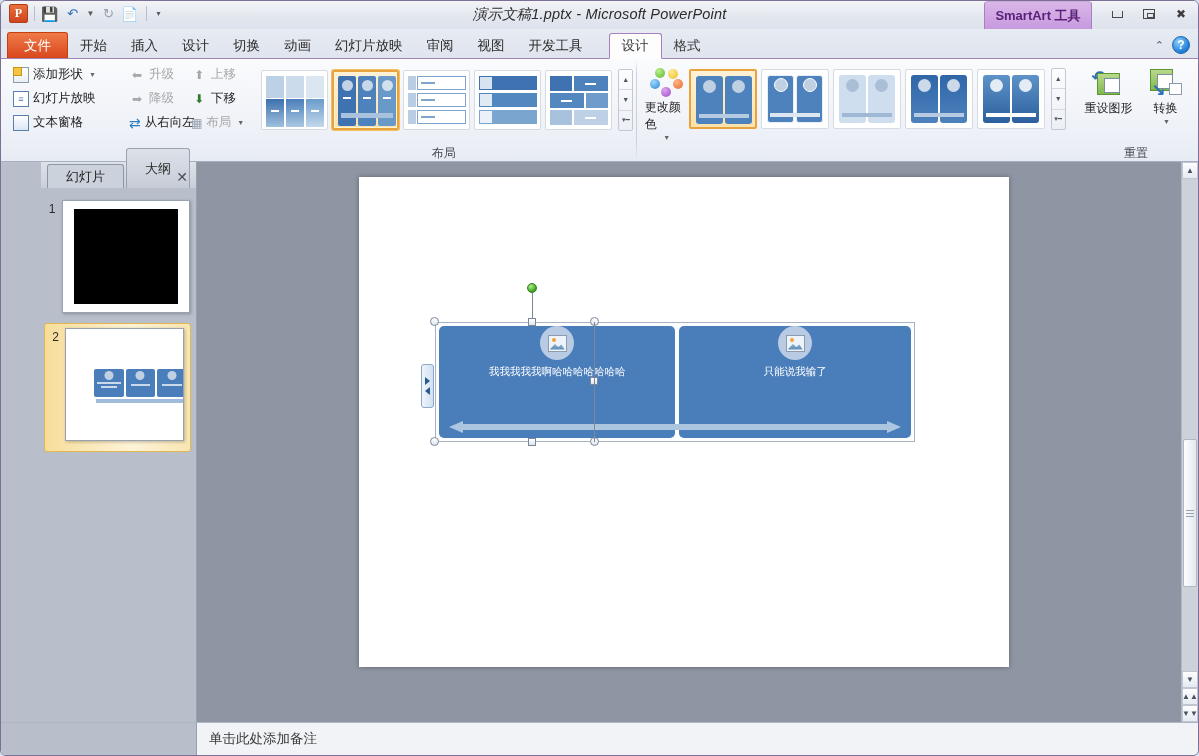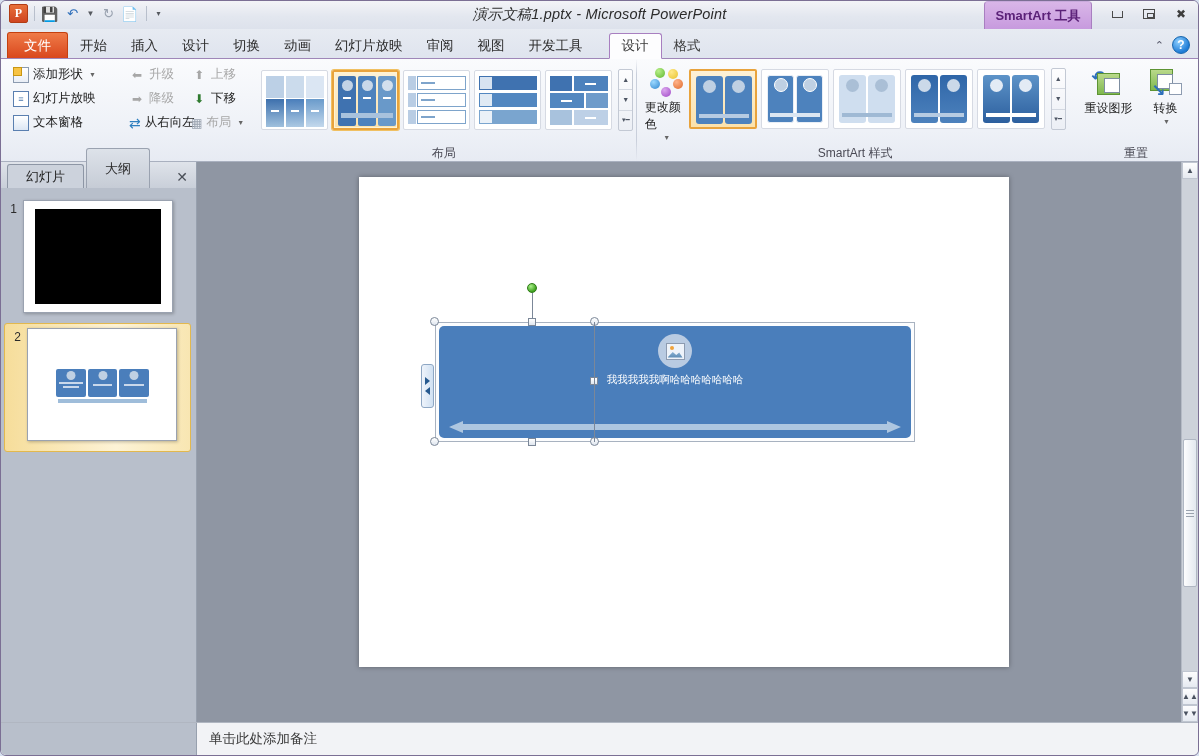--- a/index.html
+++ b/index.html
@@ -159,21 +159,21 @@
   .rarrow { position: absolute; color: #2d6fba; font-size: 17px; font-weight: bold; }
 
   
   .sitem { width: 68px; height: 60px; background: #fff; border: 1px solid #d6dae3; border-radius: 2px; position: relative; overflow:hidden;}
   .sitem.sel { border: 2px solid #e8a33d; background: linear-gradient(#fdf1d6,#fbe2ac); }
 
   
   .main { position: relative; height: 560px; display: flex; }
 
   
-  .slidepanel { width: 196px; background: #b8bfcb; border-right: 1px solid #97a0ae; display: flex; flex-direction: column; }
+  .slidepanel { width: 196px; background: #b8bfcb; border-right: 1px solid #97a0ae; display: flex; flex-direction: column; padding-left: 40px; }
   .sp-tabs { height: 26px; display: flex; align-items: flex-end; background: linear-gradient(#dfe3ea,#c9cfd9); position: relative; padding-left: 6px;}
   .sp-tab { height: 40px; padding: 0 18px; font-size: 13px; color: #2b2b2b;
             display: flex; align-items: center; border: 1px solid #9aa2b0; border-bottom: none; border-radius: 3px 3px 0 0;
             background: linear-gradient(#dde2e9,#c6ccd6); margin-right: 2px;}
   .sp-tab.active { background: #ccd2dc; border-color: #8d96a5; height: 24px; color: #1f1f1f; }
   .sp-close { position: absolute; right: 8px; bottom: 3px; font-size: 14px; color: #4a4f58; }
   .sp-list { flex: 1; padding: 8px 0 0 0; overflow: hidden; position: relative; }
   .thumbrow { display: flex; padding: 4px 6px 10px 6px; align-items: flex-start; }
   .thumbrow.selected { background: linear-gradient(90deg,#f6dd9a,#fdf3d6 60%, #f8e6b2); border:1px solid #e2b84e; border-radius:3px; margin: 0 5px 8px 3px; }
   .thumbnum { width: 16px; font-size: 12px; color: #2b2b2b; text-align: right; padding-right: 6px; padding-top: 2px; }
@@ -185,21 +185,21 @@
   .slide {
     position: absolute; left: 162px; top: 15px; width: 650px; height: 490px;
     background: #fff; box-shadow: 0 0 5px rgba(0,0,0,.35);
   }
 
   
   .smartart { position: absolute; left: 76px; top: 145px; width: 480px; height: 120px; }
   .sa-frame { position: absolute; inset: 0; border: 1px solid #a8b2c0; background: #fcfdfe; }
   .sa-inner { position: absolute; left: 4px; top: 4px; right: 4px; bottom: 4px; display: flex; gap: 4px; }
   .panel { flex: 1; background: #4a7ebb; border-radius: 5px; position: relative; display: flex;
-           flex-direction: column; align-items: center; padding-top: 8px; }
+           flex-direction: column; align-items: center; }
   .panel.wide { flex: 1.02; }
   .pic-circle { width: 34px; height: 34px; border-radius: 50%; background: #b9cbe2;
                 display: flex; align-items: center; justify-content: center; }
   .pic-box { width: 19px; height: 17px; background: #eef3fa; border: 1.5px solid #8d9bb0; position: relative; overflow:hidden;}
   .pic-sun { position: absolute; left: 3px; top: 2px; width: 4px; height: 4px; border-radius: 50%; background: #f0a33c; }
   .pic-hill { position: absolute; left: 1px; bottom: 1px; width: 15px; height: 7px;
               background: linear-gradient(#8fb7d8,#5b8ab4); clip-path: polygon(0 100%, 35% 20%, 58% 65%, 78% 30%, 100% 100%); }
   .ptext { color: #fff; font-size: 10.5px; text-align: center; line-height: 13px; margin-top: 5px;
            padding: 0 6px; font-family: "Liberation Sans", sans-serif; }
   .sa-arrow { position: absolute; left: 14px; right: 14px; bottom: 9px; height: 12px; }
@@ -489,21 +489,20 @@
             </div>
           </div>
 
           <div class="gallery-scroll">
             <div class="gs-btn">▲</div>
             <div class="gs-btn">▼</div>
             <div class="gs-btn">▾━</div>
           </div>
         </div>
       </div>
-      <div class="rgroup-title">SmartArt 样式</div>
     </div>
     <div class="gdiv"></div>
 
     <div class="rgroup" style="width:124px">
       <div class="rgroup-body" style="justify-content:center;gap:4px;padding-top:6px">
         <div class="resetbtn">
           <div class="ricon">
             <span class="rarrow" style="left:1px;top:0">↶</span>
             <span class="rdoc"></span>
               <span class="rdoc2"></span>
@@ -576,20 +575,29 @@
             <div class="panel wide">
               <div class="pic-circle">
                 <div class="pic-box">
                     <span class="pic-sun"></span>
                     <span class="pic-hill"></span>
                   </div>
               </div>
               <div class="ptext">我我我我我啊哈哈哈哈哈哈哈</div>
             </div>
 
+            <div class="panel">
+              <div class="pic-circle">
+                <div class="pic-box">
+                    <span class="pic-sun"></span>
+                    <span class="pic-hill"></span>
+                  </div>
+              </div>
+              <div class="ptext">只能说我输了</div>
+            </div>
 
           </div>
 
           <div class="sa-arrow">
             <svg width="452" height="12" viewBox="0 0 452 12">
               <polygon points="0,6 14,0 14,3 438,3 438,0 452,6 438,12 438,9 14,9 14,12" fill="#adc6e0"></polygon>
             </svg>
           </div>
 
           <div class="rot-stem" style="left:97px;top:-29px;height:29px"></div>

